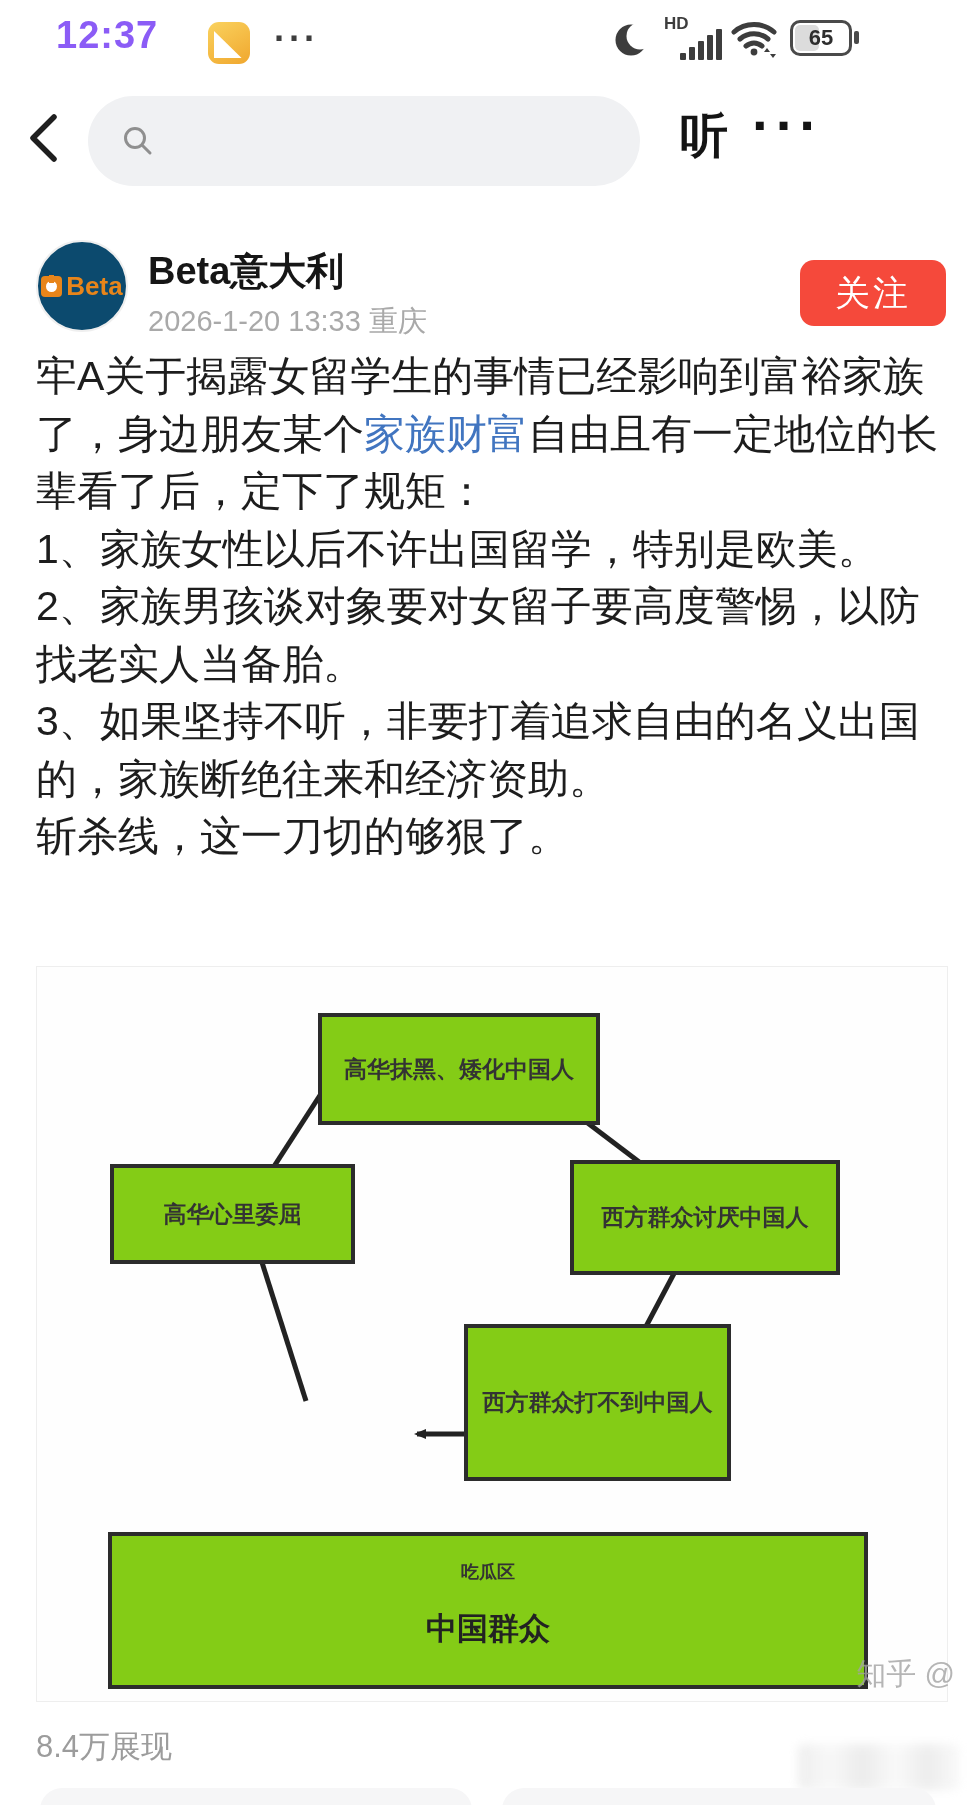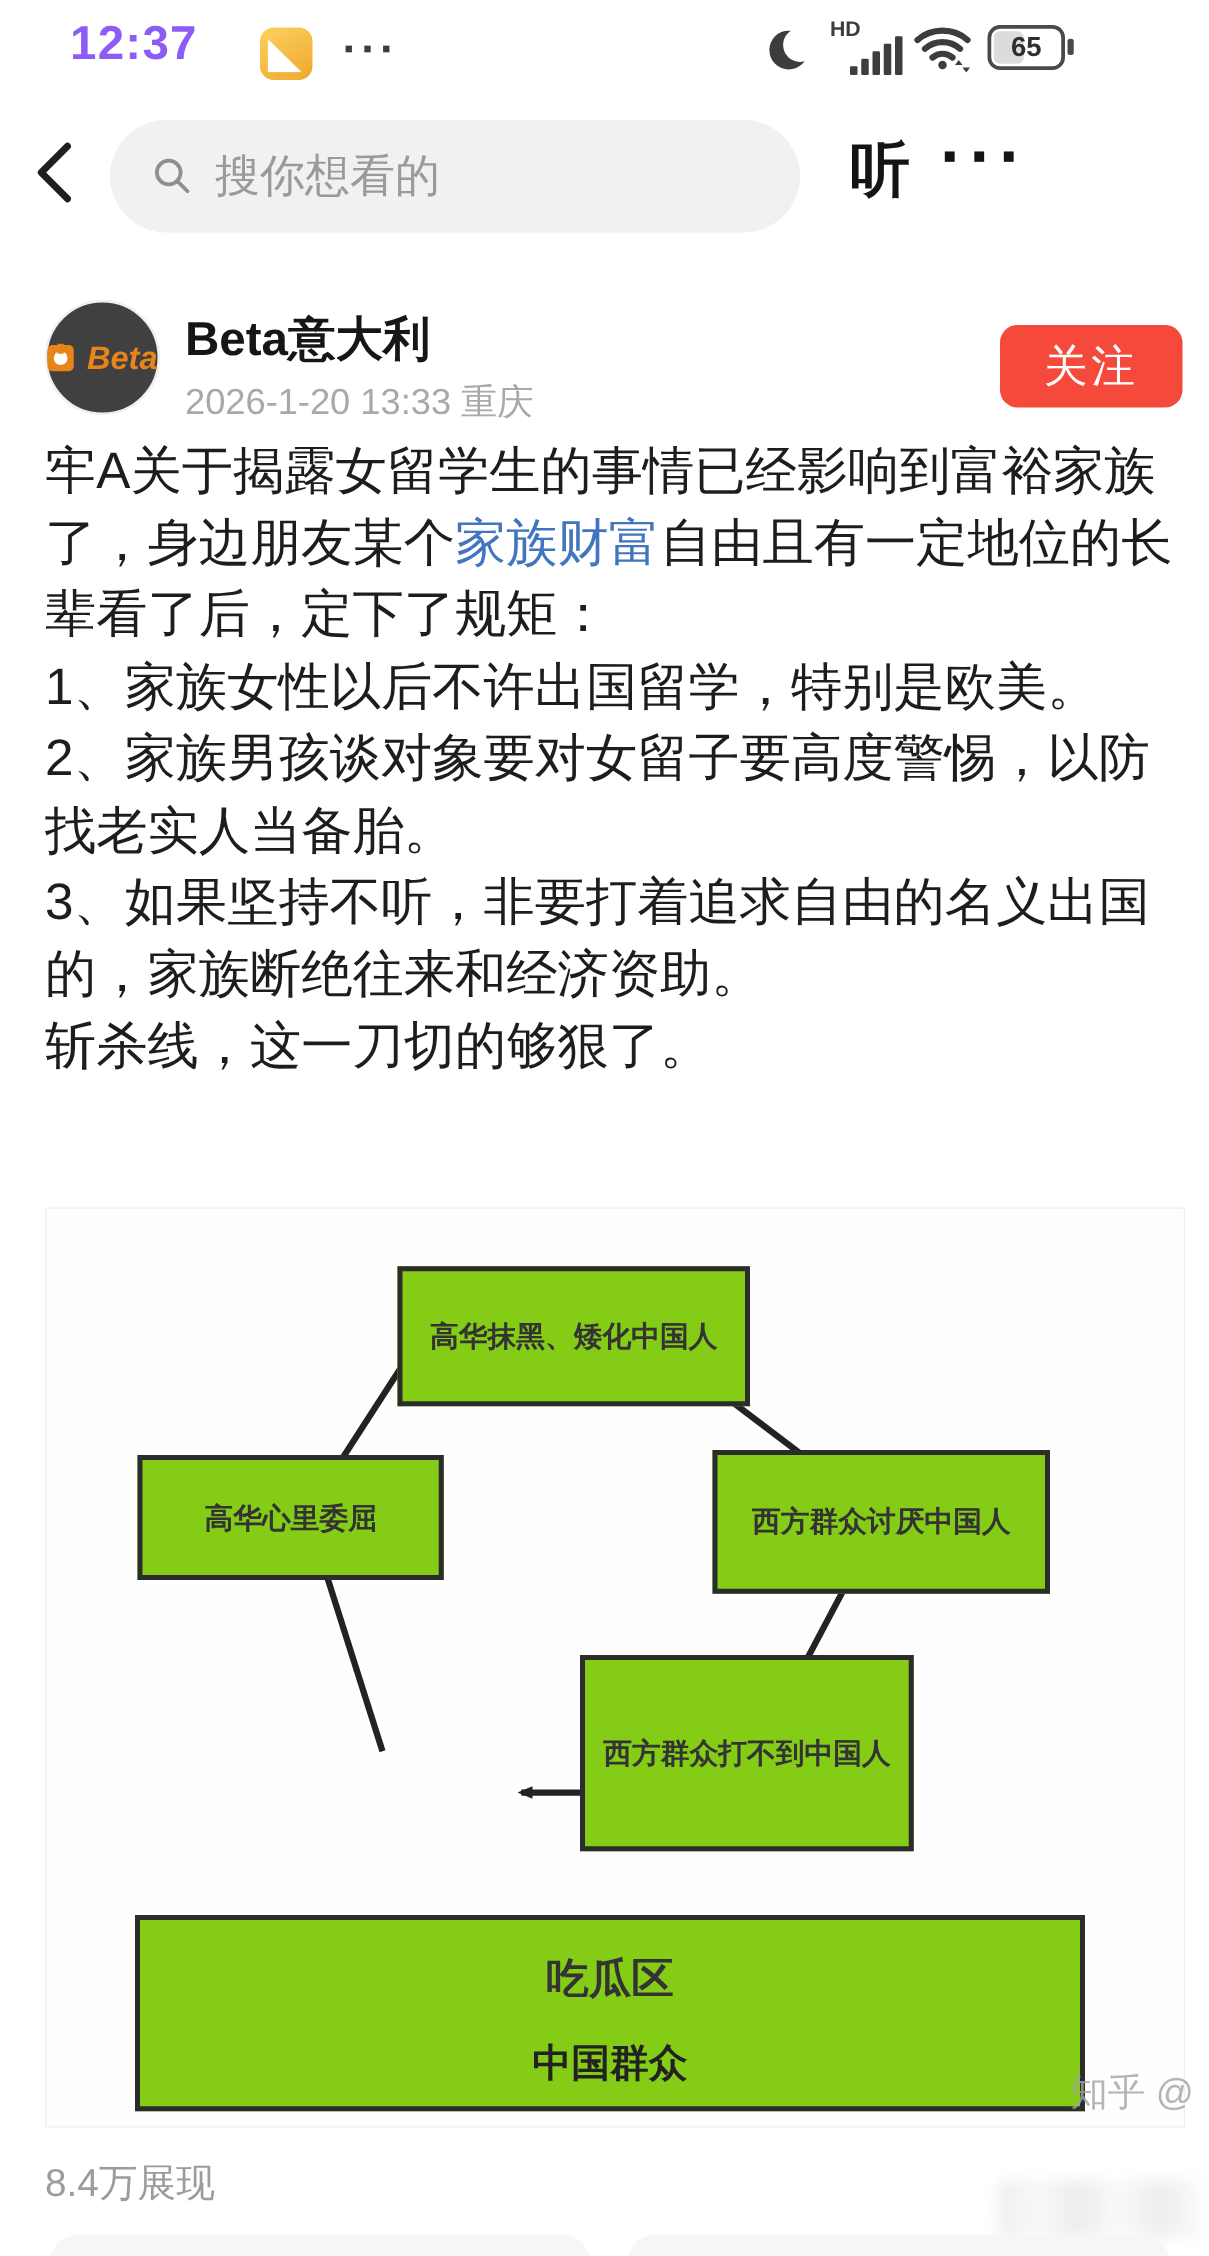--- a/index.html
+++ b/index.html
@@ -37,21 +37,21 @@
   
   .back-btn{left:26px;top:110px;width:40px;height:56px;display:flex;align-items:center;}
   .search-pill{left:88px;top:96px;width:552px;height:90px;border-radius:45px;background:#f0f1f3;
     display:flex;align-items:center;gap:18px;padding-left:34px;box-sizing:border-box;}
   .search-placeholder{font-size:36px;color:#9a9a9a;}
   .listen-btn{left:680px;top:104px;font-size:48px;font-weight:600;color:#141414;}
   .nav-dots{left:752px;top:92px;font-size:56px;font-weight:700;color:#141414;letter-spacing:5px;}
 
   
   .avatar{left:36px;top:240px;width:92px;height:92px;border-radius:50%;border:2px solid #efefef;
-    box-sizing:border-box;background:#404040;display:flex;align-items:center;justify-content:space-between;gap:4px;font-style:italic;}
+    box-sizing:border-box;background:#0c4a6e;display:flex;align-items:center;justify-content:center;gap:4px;}
   .beta-badge{width:21px;height:21px;background:#e8851a;border-radius:4px;position:relative;flex:none;}
   .beta-badge::after{content:"";position:absolute;left:5px;top:5px;width:11px;height:11px;background:#fff;border-radius:50%;}
   .beta-badge::before{content:"";position:absolute;left:8px;top:-1px;width:5px;height:8px;background:#e8851a;z-index:2;}
   .beta-text{color:#e8851a;font-weight:800;font-size:26px;}
   .author{left:148px;top:246px;font-size:38px;font-weight:700;color:#161616;}
   .meta{left:148px;top:302px;font-size:29px;color:#a9a9a9;}
   .follow-btn{left:800px;top:260px;width:146px;height:66px;border-radius:14px;background:#f5493b;
     color:#fff;display:flex;align-items:center;justify-content:center;font-size:35px;letter-spacing:3px;}
 
   
@@ -64,21 +64,21 @@
   .dbox{position:absolute;border:4px solid #2c2c2c;background:#84cc16;box-sizing:border-box;
     display:flex;align-items:center;justify-content:center;text-align:center;
     font-weight:700;color:#333;font-size:23px;}
   .dbox.n-top{left:281px;top:46px;width:282px;height:112px;}
   .dbox.n-left{left:73px;top:197px;width:245px;height:100px;}
   .dbox.n-right{left:533px;top:193px;width:270px;height:115px;}
   .dbox.n-bl{left:127px;top:357px;width:245px;height:157px;}
   .dbox.n-br{left:427px;top:357px;width:267px;height:157px;}
   .dbox.n-big{left:71px;top:565px;width:760px;height:157px;flex-direction:column;justify-content:flex-start;
     padding-top:24px;gap:24px;}
-  .n-big .l1{font-size:34px;}
+  .n-big .l1{font-size:18px;}
   .n-big .l2{font-size:31px;font-weight:800;color:#222;}
   .arrow-layer{position:absolute;left:0;top:0;width:912px;height:736px;}
   .figure-watermark{position:absolute;right:-8px;bottom:6px;font-size:30px;color:#a3a3a3;opacity:.8;}
 
   
   .impressions{left:36px;top:1726px;font-size:31px;color:#9c9c9c;}
   .pill{top:1788px;height:44px;border-radius:22px;background:#f6f6f7;}
   .pill.l{left:40px;width:432px;}
   .pill.r{left:502px;width:434px;}
   .smudge{left:798px;top:1744px;width:162px;height:46px;border-radius:6px;opacity:.35;filter:blur(5px);
@@ -137,21 +137,20 @@
   <svg width="34" height="50" viewBox="0 0 34 50">
     <polyline points="28,4 7,25 28,46" fill="none" stroke="#1f1f1f" stroke-width="5.5" stroke-linecap="round" stroke-linejoin="round"></polyline>
   </svg>
 </div>
 
 <div class="abs search-pill">
   <svg width="32" height="32" viewBox="0 0 32 32">
     <circle cx="13" cy="13" r="9.5" fill="none" stroke="#8f8f8f" stroke-width="3"></circle>
     <line x1="20.5" y1="20.5" x2="28" y2="28" stroke="#8f8f8f" stroke-width="3" stroke-linecap="round"></line>
   </svg>
-  <span class="search-placeholder">搜你想看的</span>
 </div>
 
 <div class="abs listen-btn">听</div>
 <div class="abs nav-dots">···</div>
 
 <div class="abs avatar">
   <span class="beta-badge"></span>
   <span class="beta-text">Beta</span>
 </div>
 <div class="abs author">Beta意大利</div>

